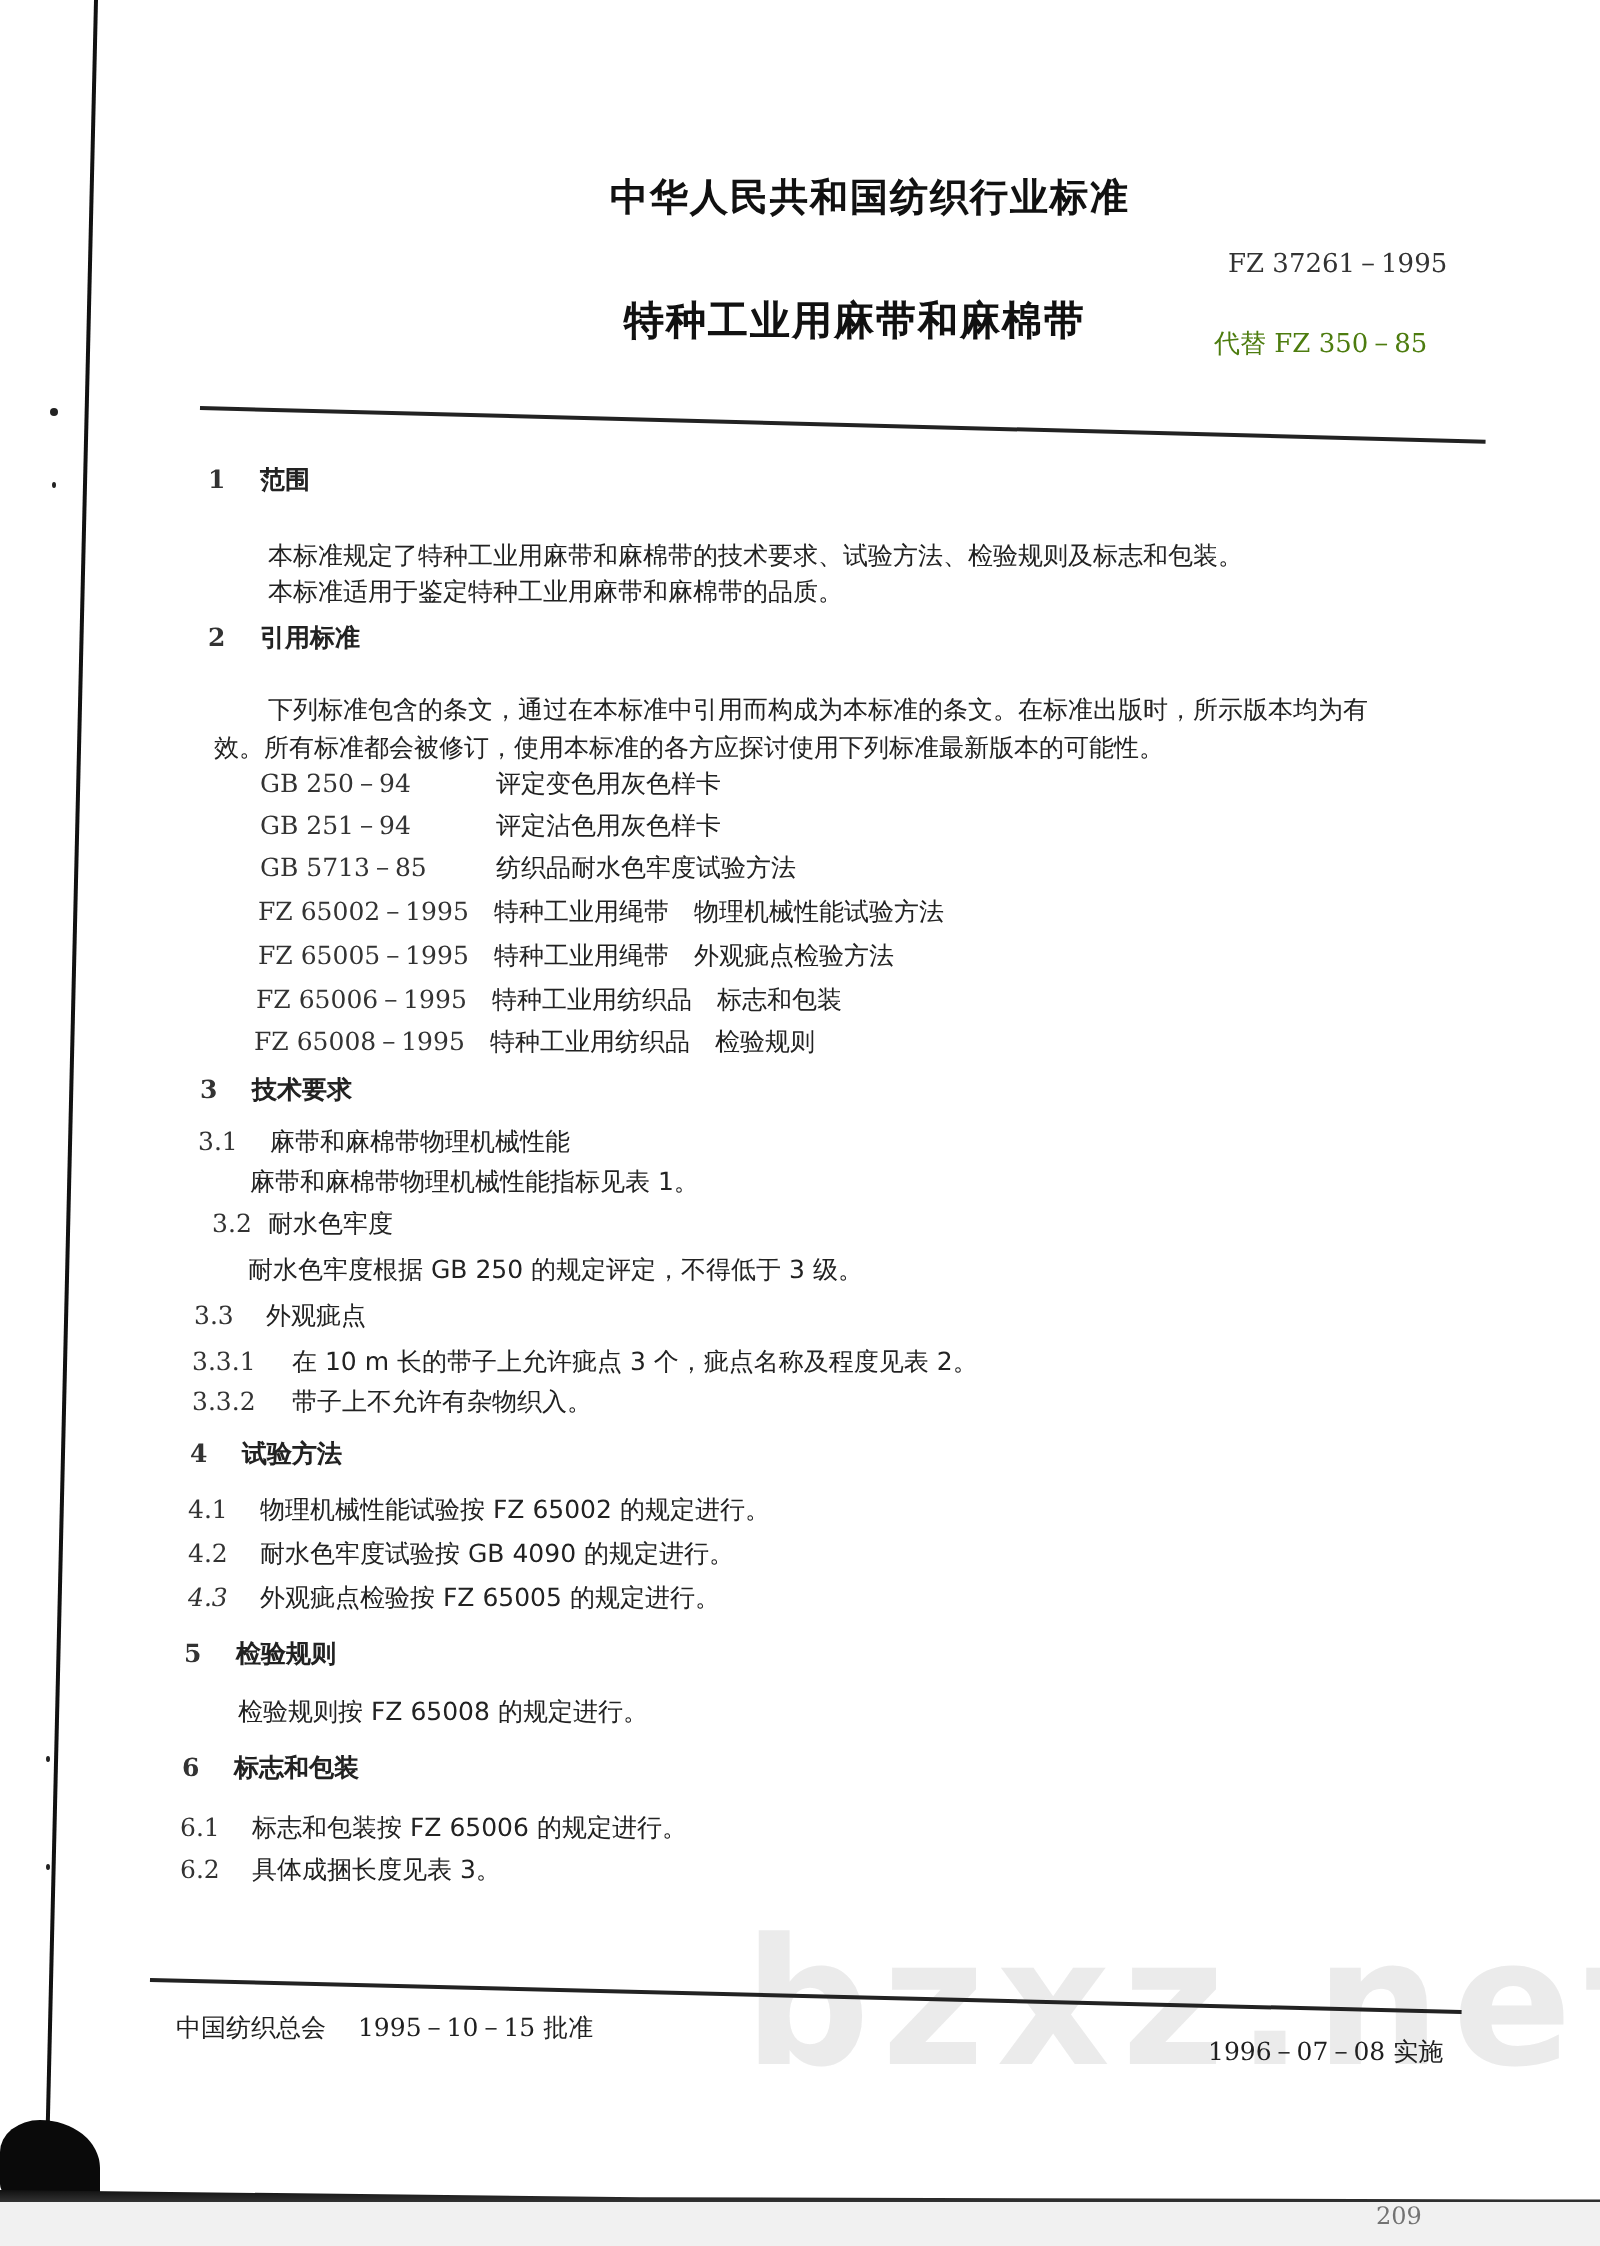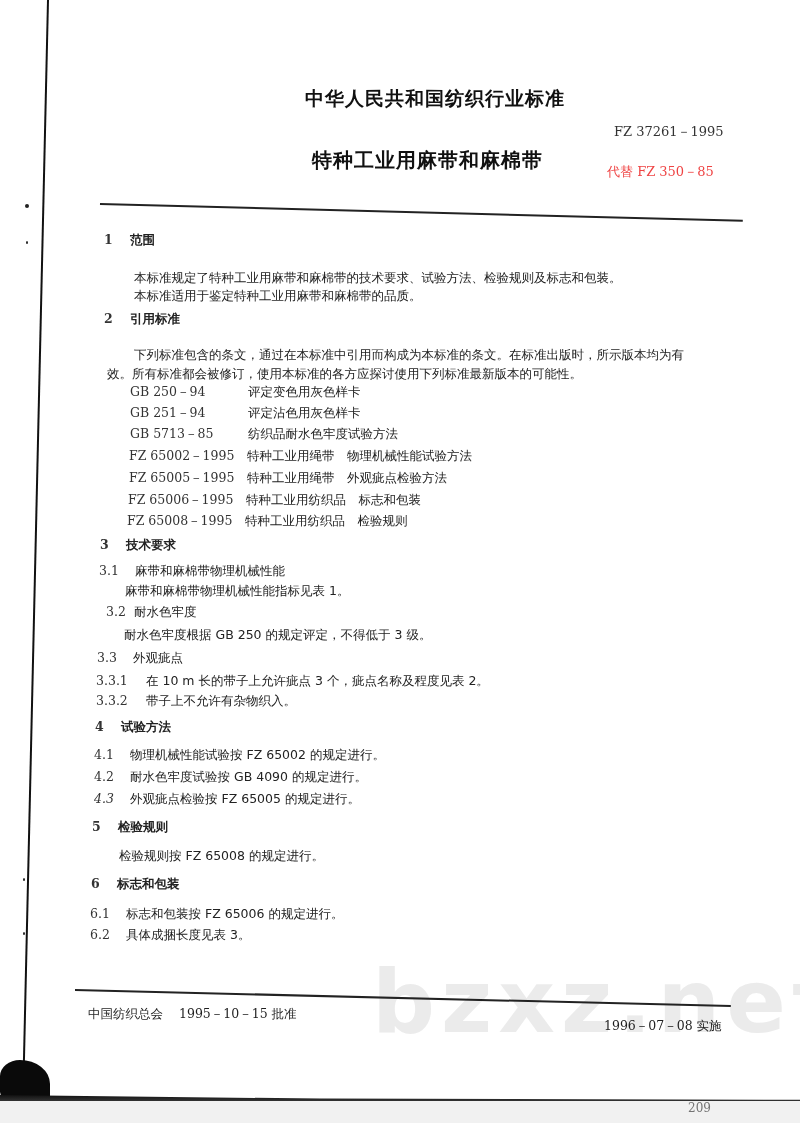--- a/index.html
+++ b/index.html
@@ -27,21 +27,21 @@
   .page { position: absolute; left: 0; top: 0; width: 800px; height: 1123px; }
   .org-title {
     position: absolute; left: 305px; top: 86px; font-size: 19px; font-weight: bold;
     font-family: "DejaVu Sans", sans-serif; letter-spacing: 1px; color: #111;
   }
   .std-number { position: absolute; left: 614px; top: 123px; font-size: 13px; color: #333; }
   .doc-title {
     position: absolute; left: 312px; top: 147px; font-size: 20px; font-weight: bold;
     font-family: "DejaVu Sans", sans-serif; letter-spacing: 1px; color: #111;
   }
-  .replaces { position: absolute; left: 607px; top: 163px; font-size: 13px; color: #ef4444; }
+  .replaces { position: absolute; left: 607px; top: 163px; font-size: 13px; color: #4d7c0f; }
   .rule { position: absolute; height: 1.5px; background: #222; transform-origin: left center; }
 
   .content {
     position: absolute; left: 0; top: 0; width: 800px;
     font-family: "DejaVu Sans", sans-serif; font-size: 12.5px; color: #222;
   }
   .line { position: absolute; white-space: nowrap; }
   .h { font-weight: bold; }
   .num { display: inline-block; font-family: "DejaVu Serif", serif; color: #333; }
   .ref-code { display: inline-block; width: 118px; font-family: "DejaVu Serif", serif; color: #333; }

